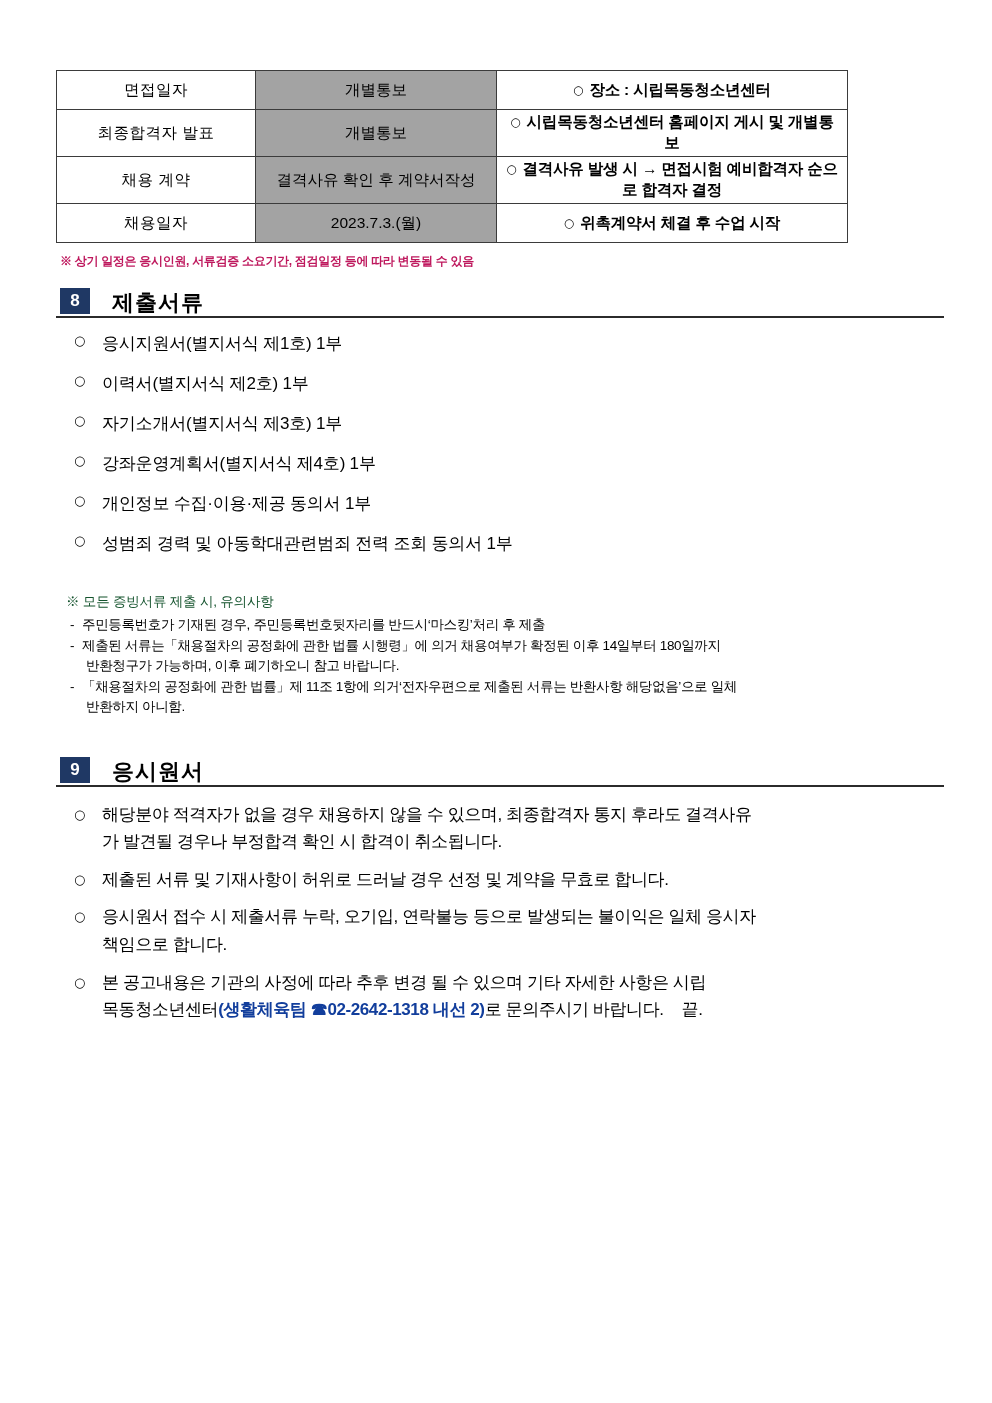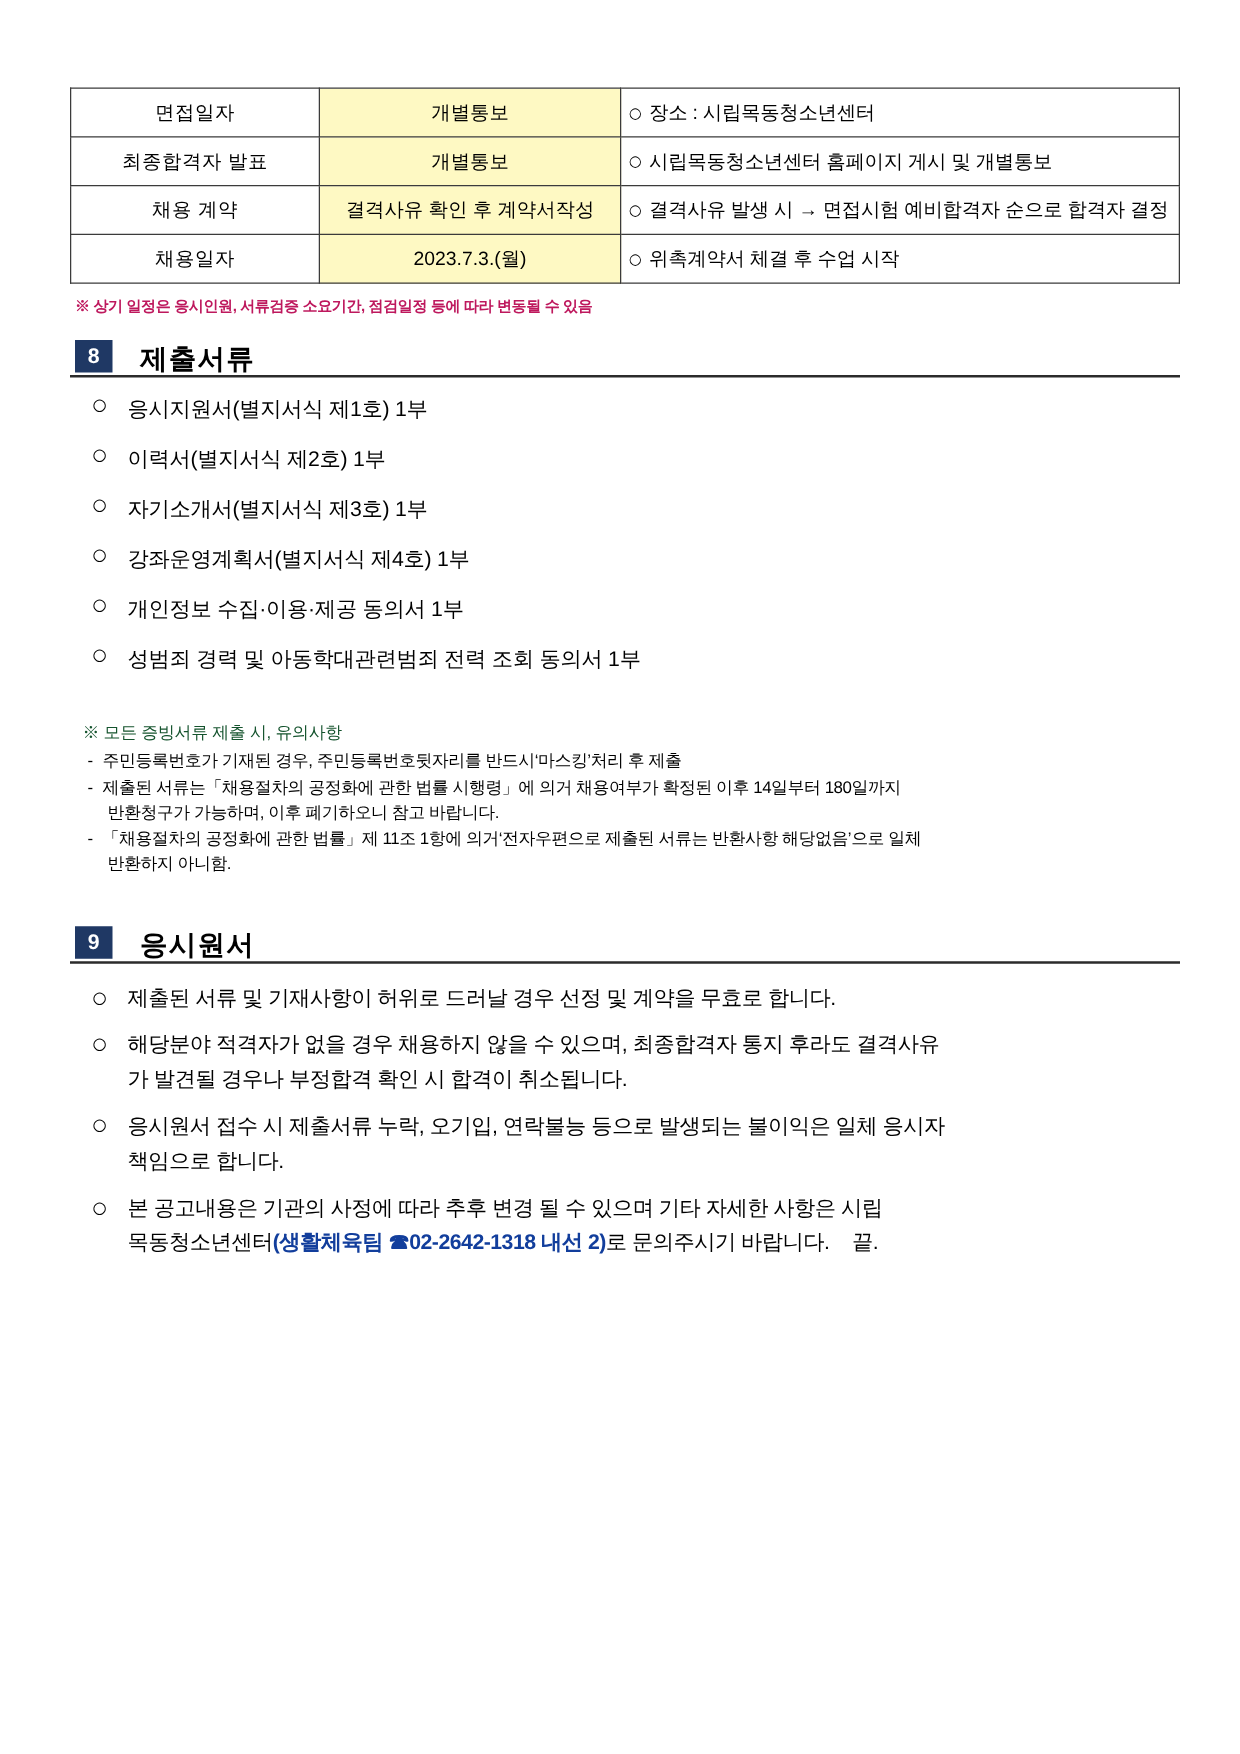--- a/index.html
+++ b/index.html
@@ -18,47 +18,48 @@
     width: 992px;
     min-height: 1403px;
     box-sizing: border-box;
     padding: 70px 56px 40px 56px;
     position: relative;
   }
 
   
   table.schedule {
     border-collapse: collapse;
-    width: 888px;
+    width: 792px;
     margin: 0 0 0 0;
     table-layout: fixed;
   }
   table.schedule td {
     border: 1px solid #3b3b3b;
     height: 34px;
     font-size: 15.5px;
     padding: 2px 6px;
     vertical-align: middle;
   }
   td.col-label {
     width: 186px;
     text-align: center;
     letter-spacing: 0.5px;
   }
   td.col-date {
     width: 228px;
     text-align: center;
-    background: #fef9c3;
+    background: #a3a3a3;
     font-size: 15px;
   }
   td.col-note {
-    text-align: left;
+    text-align: center;
     padding-left: 12px;
     font-size: 14.5px;
     letter-spacing: -0.2px;
+    font-weight: bold;
   }
   .circ {
     font-family: "DejaVu Sans", sans-serif;
     font-size: 12px;
     vertical-align: 1px;
     margin-right: 6px;
   }
 
   
   .table-note {
@@ -254,27 +255,27 @@
   </div>
 
   <div class="section" style="margin-top:40px;">
     <div class="sec-head">
       <div class="sec-num">9</div>
       <div class="sec-title">응시원서</div>
     </div>
 
     <ul class="etclist">
       <li>
-        <span>제출된 서류 및 기재사항이 허위로 드러날 경우 선정 및 계약을 무효로 합니다.</span>
-      </li>
-      <li>
         <span>해당분야 적격자가 없을 경우 채용하지 않을 수 있으며, 최종합격자 통지 후라도 결격사유</span><br>
         <span>가 발견될 경우나 부정합격 확인 시 합격이 취소됩니다.</span>
       </li>
       <li>
+        <span>제출된 서류 및 기재사항이 허위로 드러날 경우 선정 및 계약을 무효로 합니다.</span>
+      </li>
+      <li>
         <span>응시원서 접수 시 제출서류 누락, 오기입, 연락불능 등으로 발생되는 불이익은 일체 응시자</span><br>
         <span>책임으로 합니다.</span>
       </li>
       <li>
         <span>본 공고내용은 기관의 사정에 따라 추후 변경 될 수 있으며 기타 자세한 사항은 시립</span><br>
         <span>목동청소년센터</span><span class="blue-bold">(생활체육팀 ☎02-2642-1318 내선 2)</span><span>로 문의주시기 바랍니다.</span><span class="end-mark">끝.</span>
       </li>
     </ul>
   </div>
 

